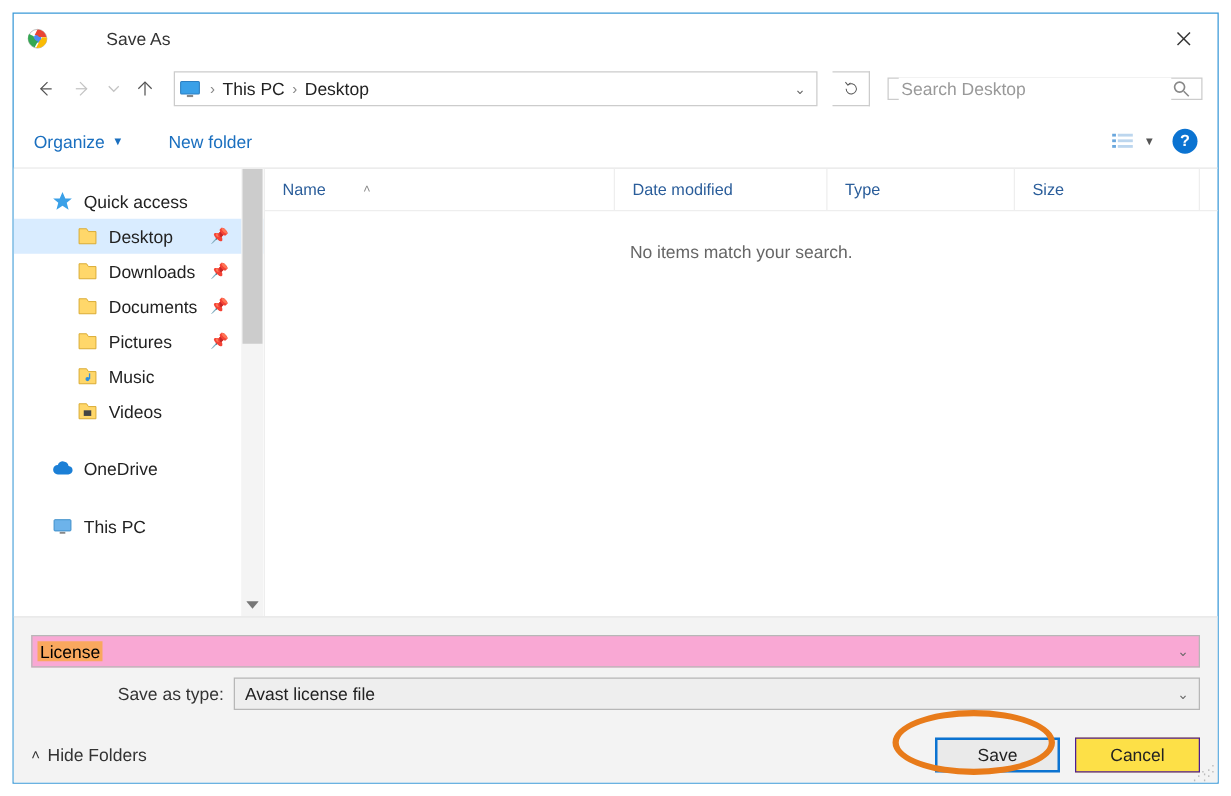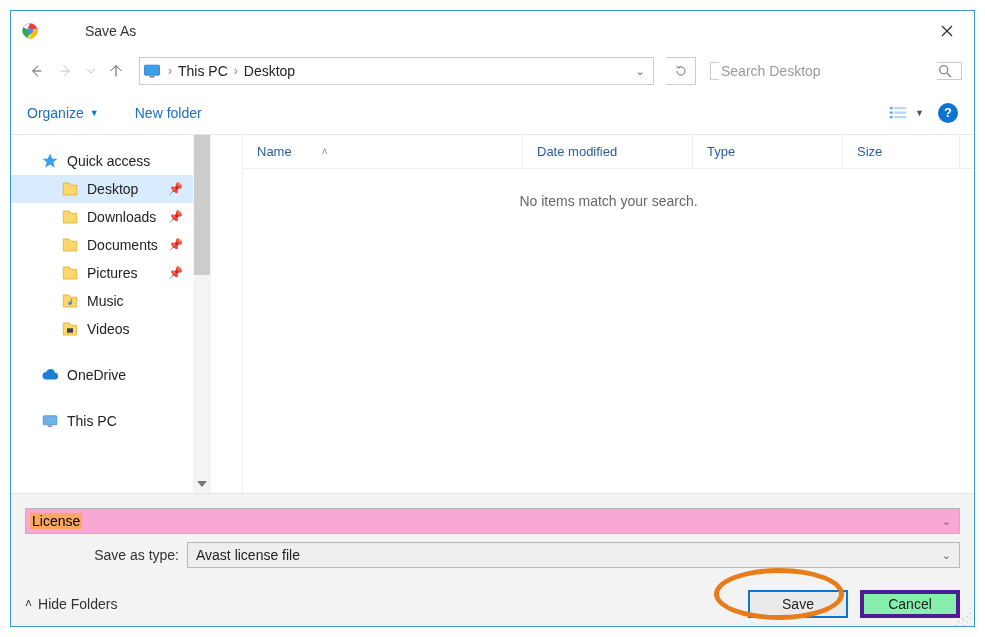--- a/index.html
+++ b/index.html
@@ -87,21 +87,21 @@
   .toolbar .org .dd{font-size:9px;color:#1a6fbf;}
   .toolbar .newf{color:#1a6fbf;font-size:14px;margin-left:36px;cursor:pointer;}
   .toolbar .right{margin-left:auto;display:flex;align-items:center;gap:14px;}
   .viewctl{display:flex;align-items:center;gap:8px;cursor:pointer;}
   .viewctl svg{width:18px;height:16px;}
   .viewctl .dd{font-size:9px;color:#555;}
   .helpbtn{width:20px;height:20px;border-radius:50%;background:#0b73d1;color:#fff;font-size:13px;font-weight:600;display:flex;align-items:center;justify-content:center;cursor:pointer;}
 
   
   .body {
-    flex:1;display:flex;min-height:0;gap:31px;
+    flex:1;display:flex;min-height:0;
   }
   .navpane {
     width:200px;
     background:#fff;
     overflow:hidden;
     position:relative;
   }
   .navpane .scrollbar{
     position:absolute;right:0;top:0;bottom:0;width:18px;background:#f4f4f4;
   }
@@ -148,21 +148,21 @@
   .formrow .fld .sel{background:#f9a85e;color:#000;padding:0 2px;font-size:14px;}
   .formrow .fld .txt{font-size:14px;padding-left:4px;}
   .formrow .fld .dd{margin-left:auto;font-size:11px;color:#666;padding-right:4px;}
   .formrow.type .fld{background:#eeeeee;}
 
   .btnrow{display:flex;align-items:center;margin-top:22px;}
   .hidefolders{display:flex;align-items:center;gap:6px;font-size:14px;color:#333;cursor:pointer;}
   .hidefolders .chev{font-size:12px;}
   .btns{margin-left:auto;display:flex;gap:12px;align-items:center;}
   .btn{
-    width:100px;height:28px;border:4px solid #4c1d95;background:#86efac;font-size:14px;display:flex;align-items:center;justify-content:center;cursor:pointer;
+    width:100px;height:28px;border:1px solid #4c1d95;background:#fde047;font-size:14px;display:flex;align-items:center;justify-content:center;cursor:pointer;
   }
   .btn.primary{border:2px solid #0b73d1;background:#eaeaea;}
   .ring{
     position:absolute;
     border:5px solid #e87b1a;
     border-radius:50%;
     pointer-events:none;
   }
   .resizer{
     position:absolute;right:4px;bottom:2px;color:#bbb;font-size:10px;letter-spacing:-2px;line-height:5px;text-align:right;

